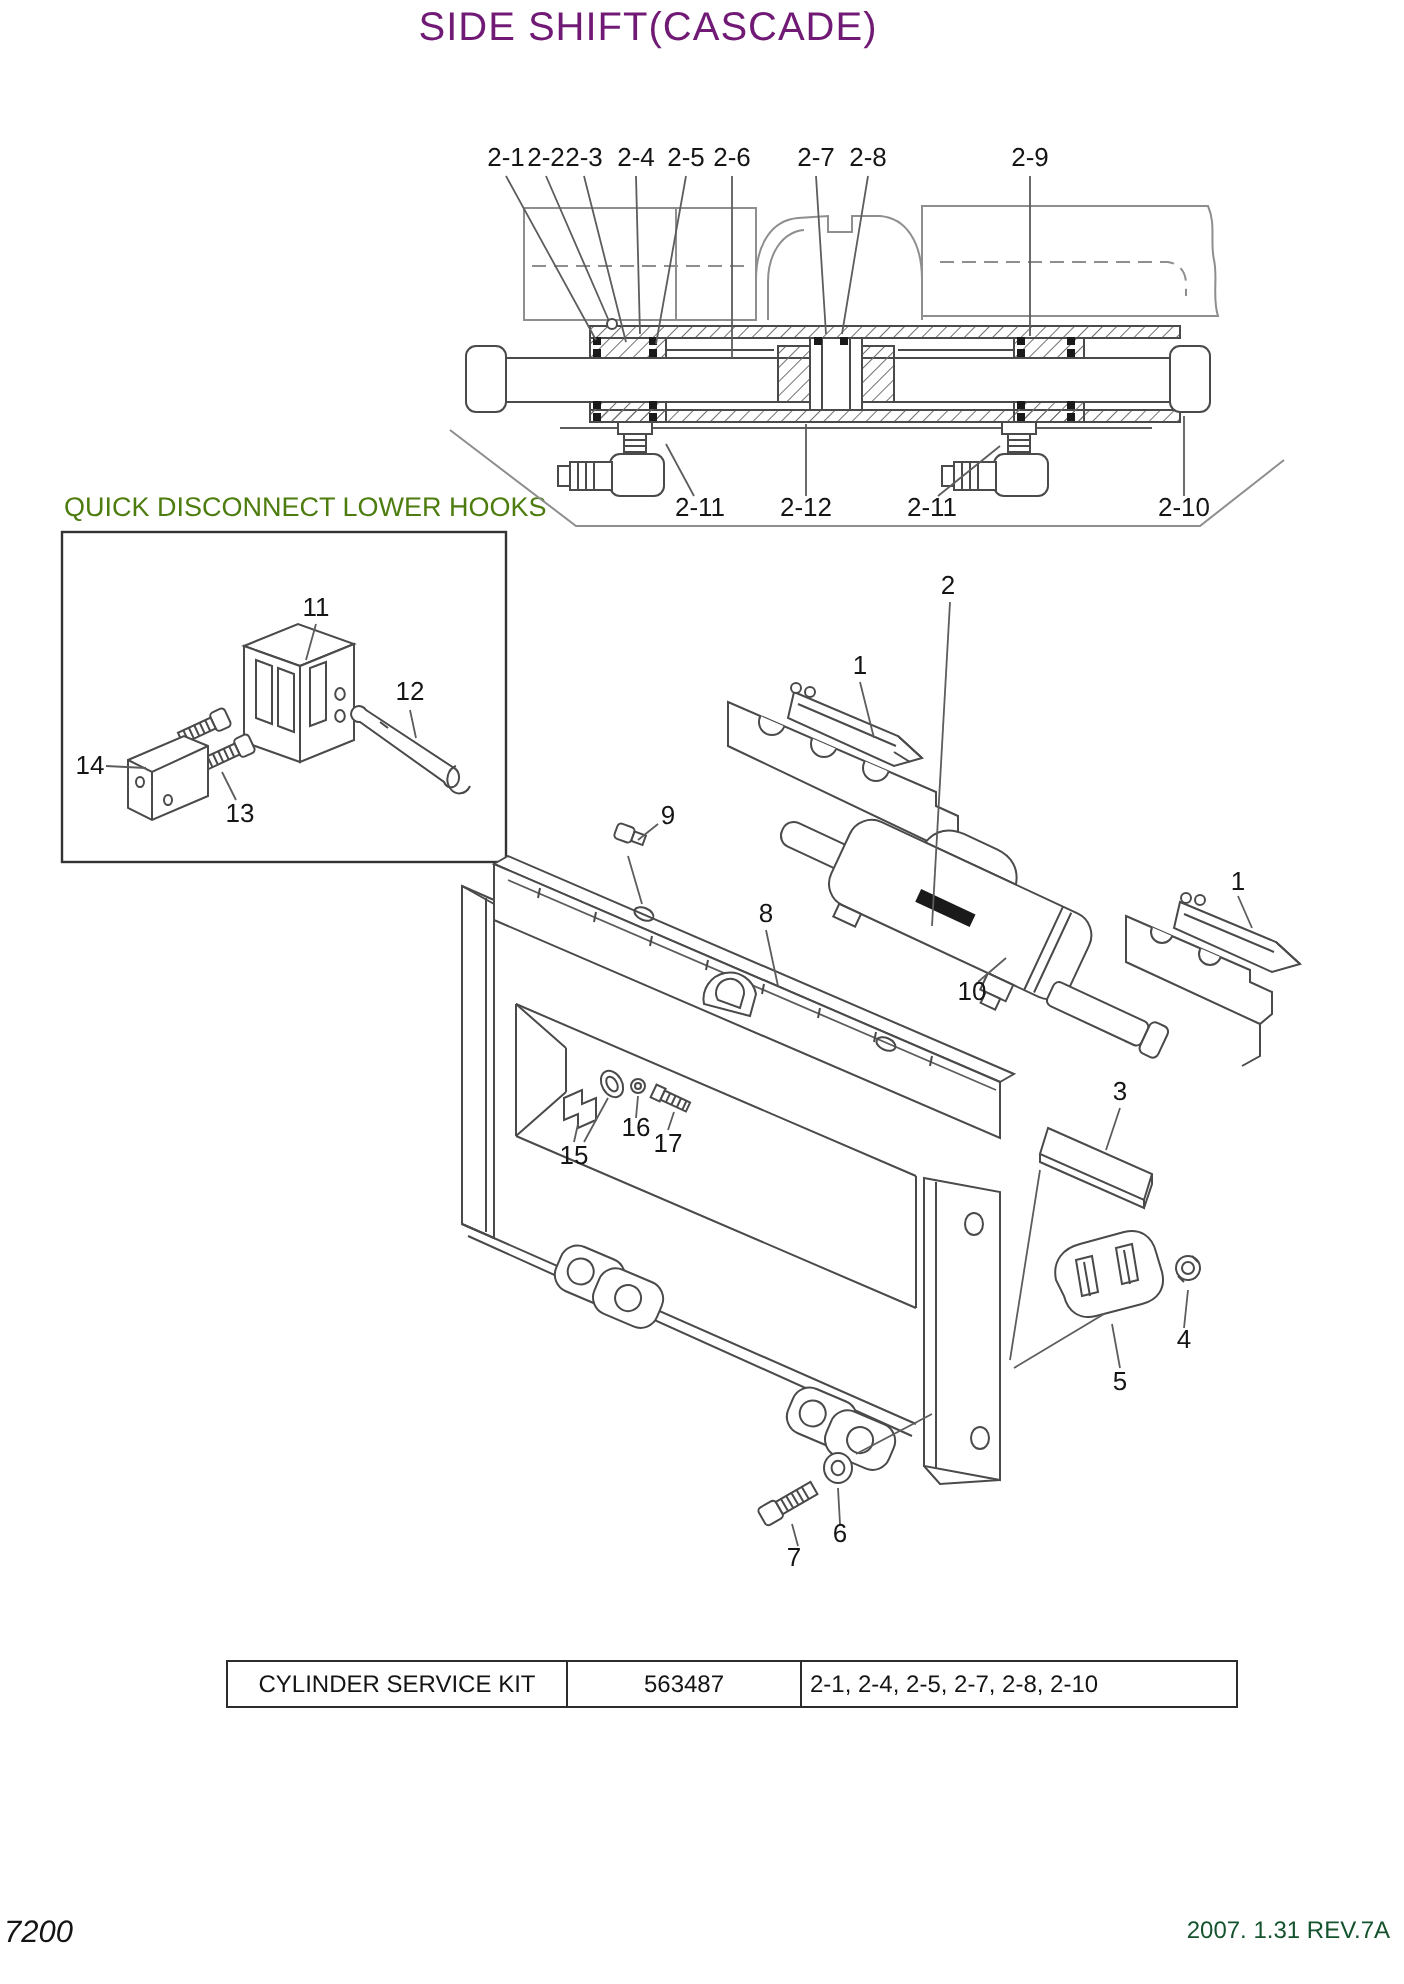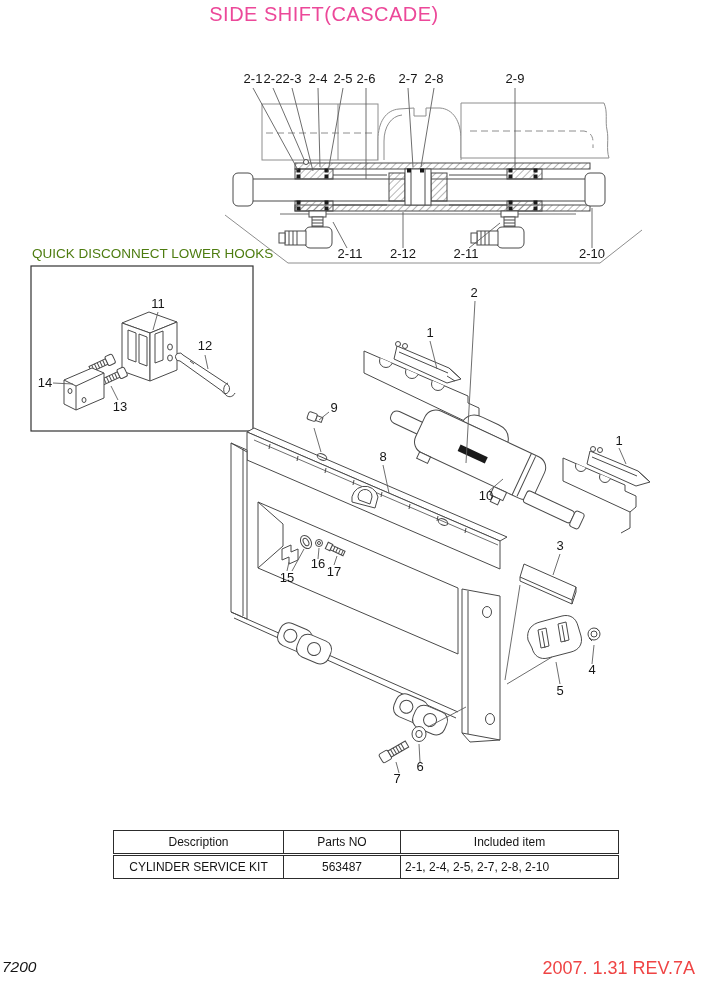--- a/index.html
+++ b/index.html
@@ -1,37 +1,37 @@
 <!DOCTYPE html>
 <html><head>
 <meta charset="utf-8">
 <style>
   html,body{margin:0;padding:0;}
   body{width:702px;height:992px;background:#ffffff;position:relative;overflow:hidden;
        font-family:"Liberation Sans",sans-serif;color:#111;}
   .page-title{position:absolute;top:3px;left:0;width:648px;text-align:center;
-      font-size:20px;letter-spacing:0.5px;color:#ec4899;}
+      font-size:20px;letter-spacing:0.5px;color:#701a75;}
   .inset-title{position:absolute;left:32px;top:246px;font-size:13.5px;color:#4d7c0f;white-space:nowrap;}
   #diagram{position:absolute;left:0;top:0;}
   .d{stroke:#4a4a4a;stroke-width:1;fill:none;}
   .dw{stroke:#4a4a4a;stroke-width:1;fill:#ffffff;}
   .lt{stroke:#8e8e8e;stroke-width:1;fill:#ffffff;}
   .ltn{stroke:#8e8e8e;stroke-width:1;fill:none;}
   .ld{stroke:#5d5d5d;stroke-width:0.9;fill:none;}
   .hz{stroke:#4a4a4a;stroke-width:1;fill:url(#h1);}
   .blk{fill:#1a1a1a;stroke:none;}
   .callout{font-family:"Liberation Sans",sans-serif;font-size:13px;fill:#151515;text-anchor:middle;}
   table.kit{position:absolute;left:113px;top:830px;width:505px;border-collapse:collapse;
       font-size:12px;color:#141414;table-layout:fixed;}
   table.kit td,table.kit th{border:1px solid #2c2c2c;font-weight:normal;padding:0 4px;height:22px;}
   table.kit th{border-bottom:3px double #2c2c2c;text-align:center;}
   td.c{text-align:center;}
   td.l{text-align:left;padding-left:19px;}
   .footer-left{position:absolute;left:2px;top:958px;font-size:15.5px;color:#141414;font-style:italic;}
-  .footer-right{position:absolute;right:7px;top:958px;font-size:18px;color:#ef4444;}
+  .footer-right{position:absolute;right:7px;top:958px;font-size:12px;color:#14532d;}
 </style>
 </head>
 <body>
 
 <div class="page-title">SIDE SHIFT(CASCADE)</div>
 <div class="inset-title">QUICK DISCONNECT LOWER HOOKS</div>
 
 <svg id="diagram" width="702" height="828" viewBox="0 0 702 828">
   <defs>
     <pattern id="h1" width="5" height="5" patternUnits="userSpaceOnUse" patternTransform="rotate(45)">
@@ -342,25 +342,20 @@
     </g>
 </svg>
 
 <table class="kit">
   <colgroup>
       <col style="width:170px">
       <col style="width:117px">
       <col style="width:218px">
     </colgroup>
   <tbody>
-      <tr>
-    <th>Description</th>
-    <th>Parts NO</th>
-    <th>Included item</th>
-  </tr>
   <tr>
     <td class="c">CYLINDER SERVICE KIT</td>
     <td class="c">563487</td>
     <td class="l">2-1, 2-4, 2-5, 2-7, 2-8, 2-10</td>
   </tr>
 </tbody>
   </table>
 
 <div class="footer-left">7200</div>
 <div class="footer-right">2007. 1.31  REV.7A</div>

